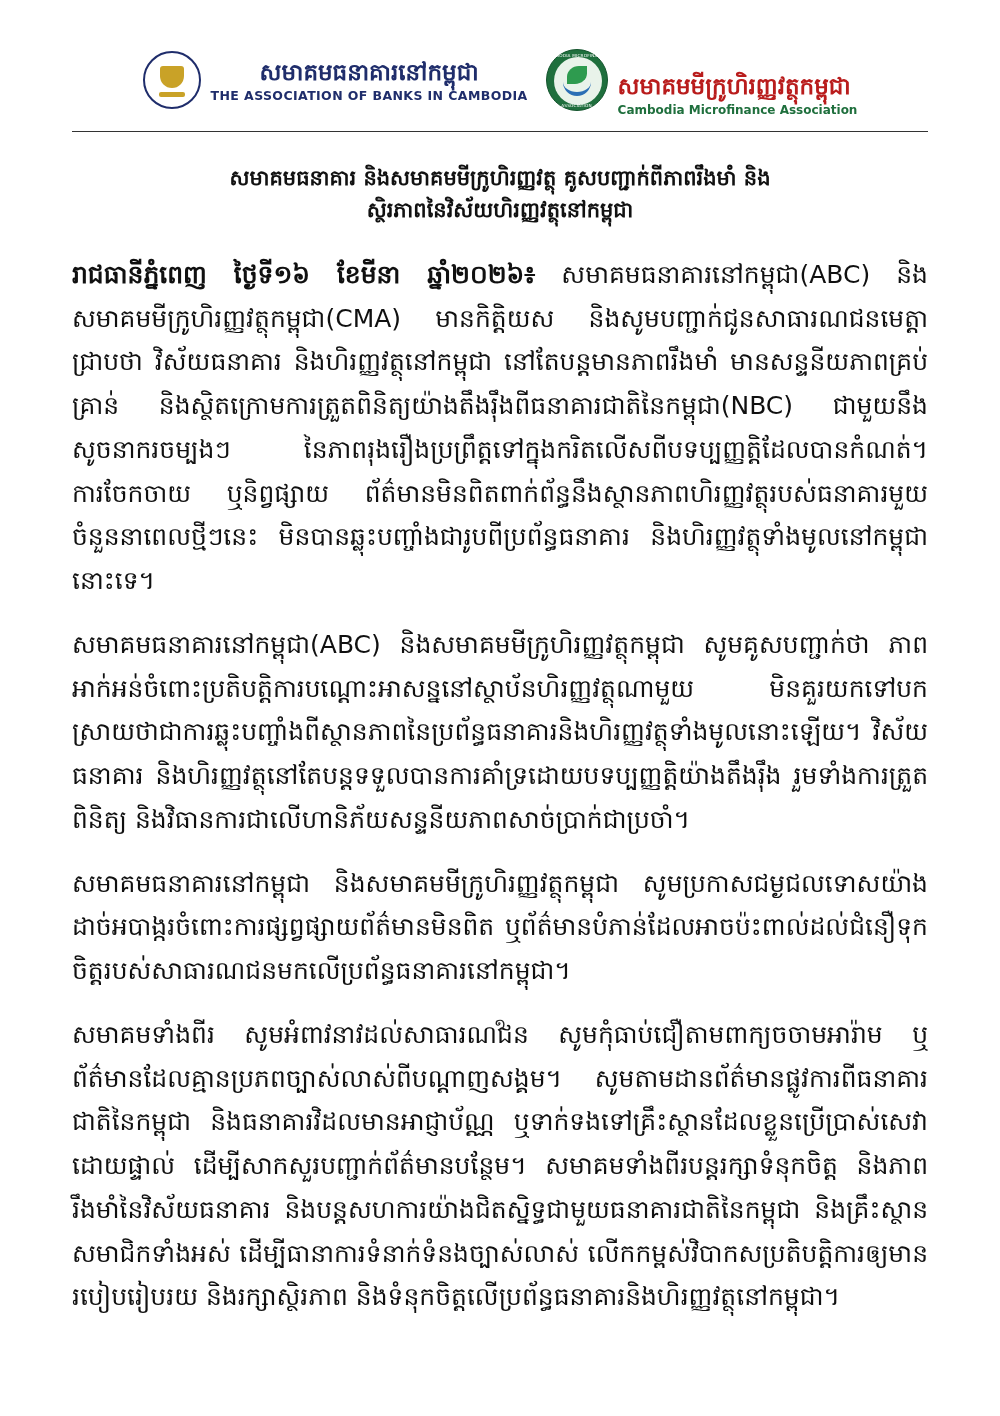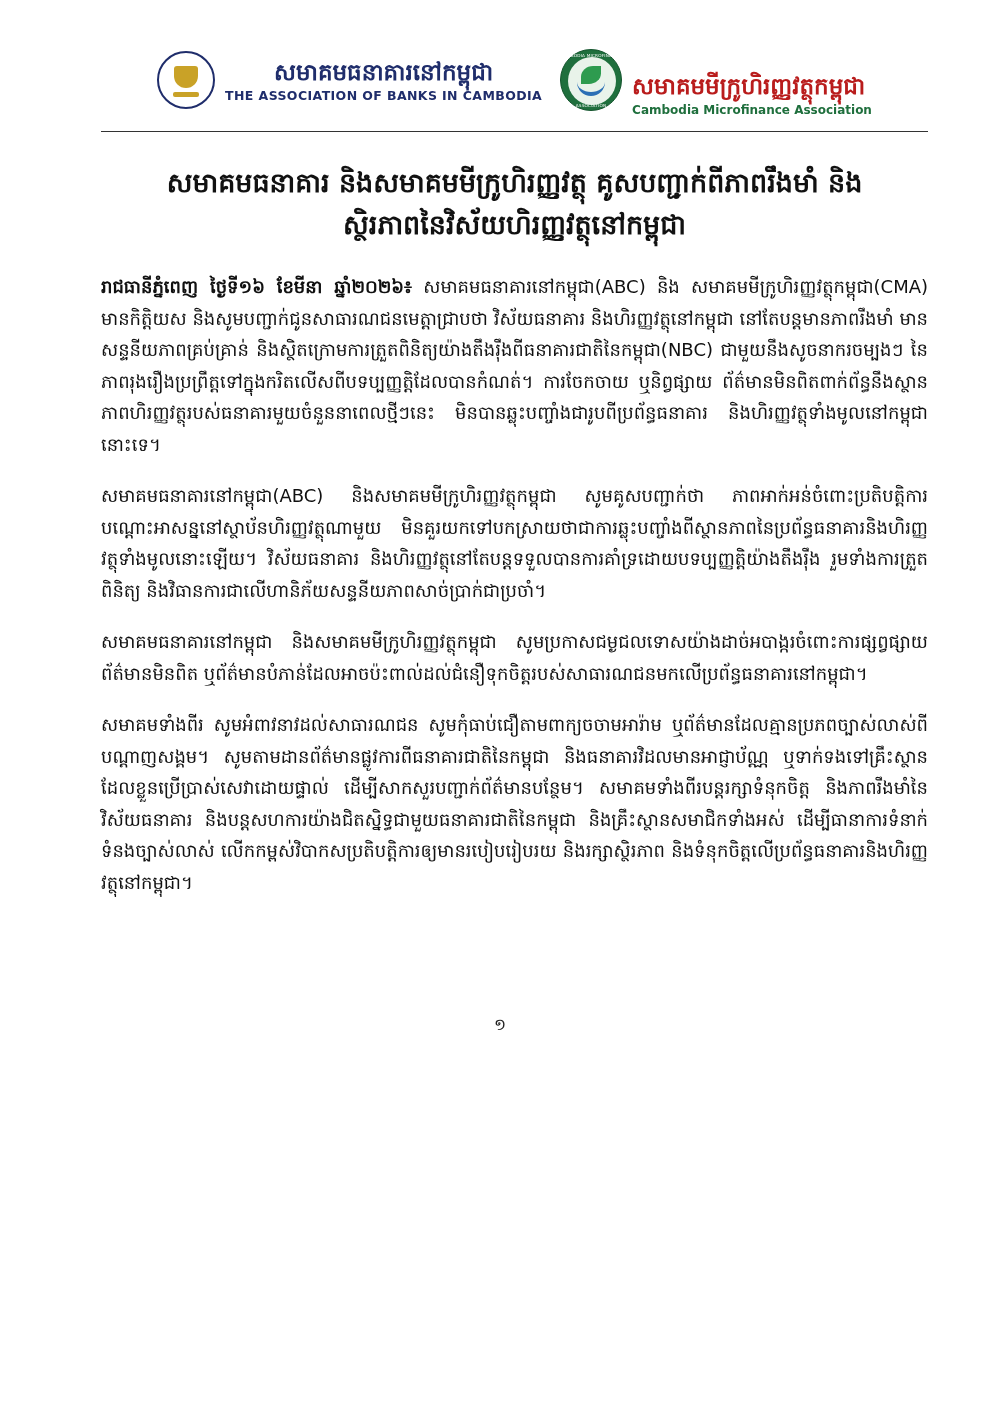--- a/index.html
+++ b/index.html
@@ -12,21 +12,21 @@
     height: 1416px;
     font-family: "DejaVu Sans", "Liberation Sans", sans-serif;
     color: #1a1a1a;
     position: relative;
     overflow: hidden;
   }
   .page {
     width: 1000px;
     height: 1116px;
     box-sizing: border-box;
-    padding: 38px 72px 0 101px;
+    padding: 38px 72px 0 72px;
     position: relative;
   }
 
   
   .letterhead {
     display: flex;
     align-items: center;
     justify-content: center;
     gap: 18px;
     padding-top: 6px;
@@ -138,29 +138,29 @@
   .rule {
     border: 0;
     border-top: 1.5px solid #333333;
     margin: 14px 0 0 0;
   }
 
   
   .doc-title {
     text-align: center;
     font-weight: bold;
-    font-size: 27px;
+    font-size: 21px;
     line-height: 1.55;
     color: #111111;
     margin: 30px 40px 26px 40px;
   }
 
   
   .body-text p {
-    font-size: 18px;
+    font-size: 25px;
     line-height: 1.75;
     text-align: justify;
     text-justify: inter-word;
     margin: 0 0 20px 0;
     color: #101010;
   }
   .body-text p .dateline {
     font-weight: bold;
   }
 

